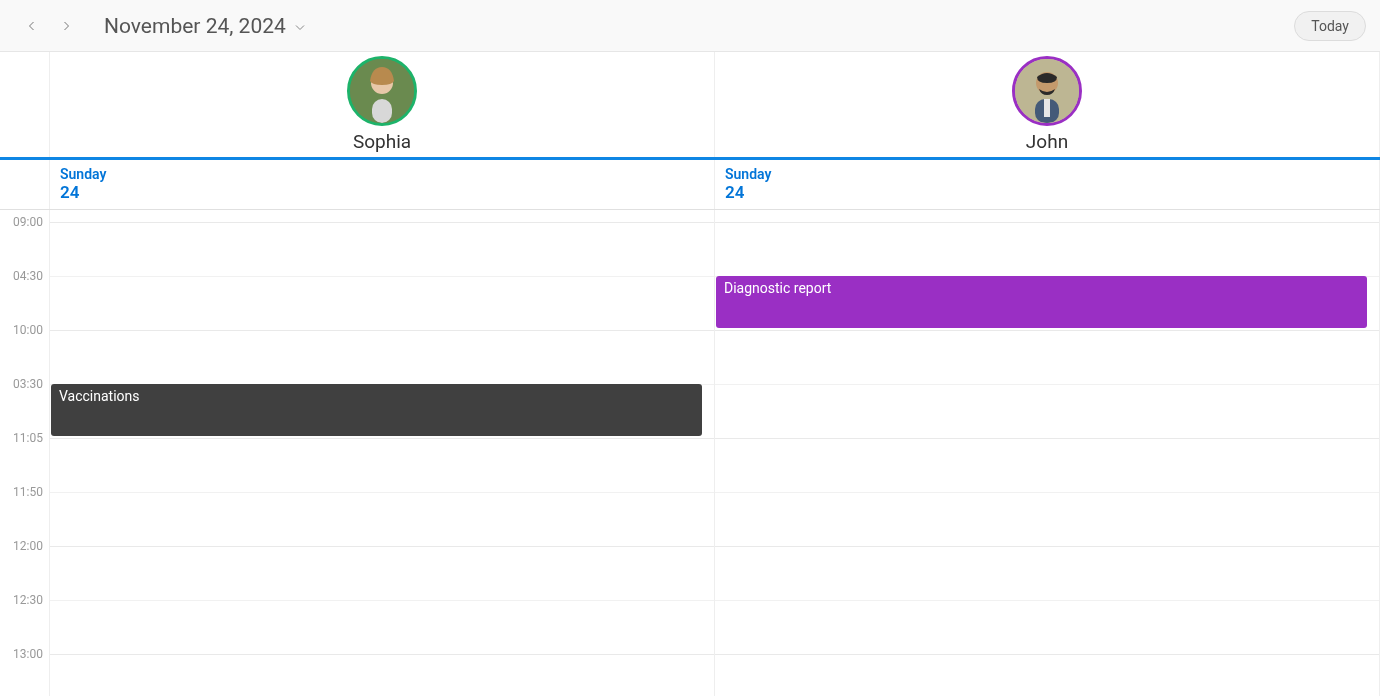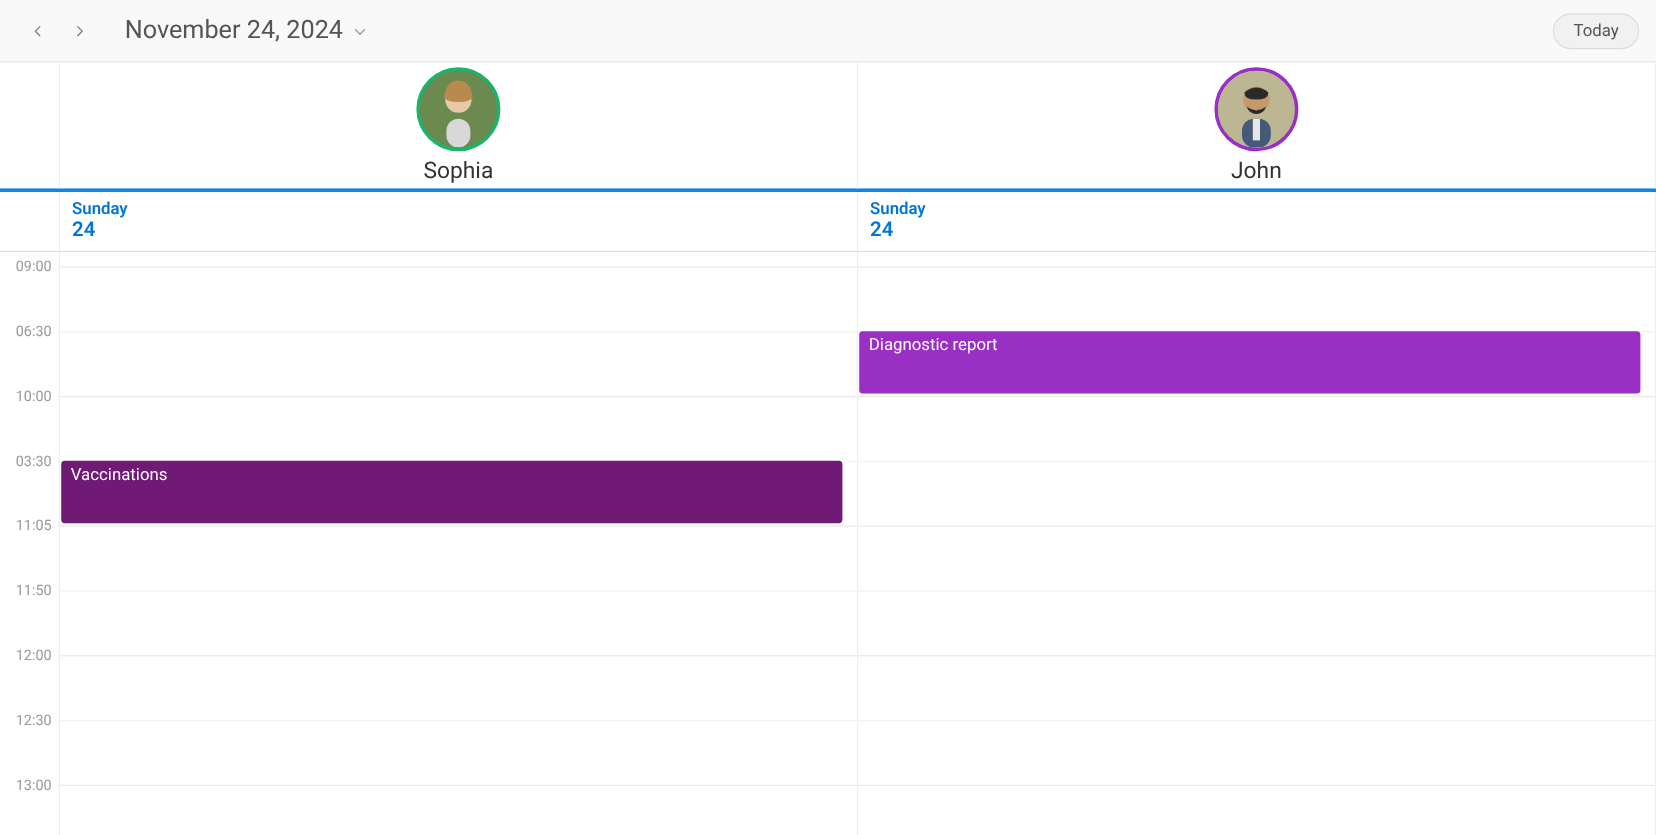--- a/index.html
+++ b/index.html
@@ -211,40 +211,40 @@
   </div>
   <div class="day-col">
     <div class="day-name">Sunday</div>
     <div class="day-num">24</div>
   </div>
 </div>
 
 <div class="timeline">
   <div class="time-gutter" id="time-gutter">
       <div class="time-label" style="top: 12px;">09:00</div>
-      <div class="time-label" style="top: 66px;">06:30</div>
+      <div class="time-label" style="top: 66px;">04:30</div>
       <div class="time-label" style="top: 120px;">10:00</div>
       <div class="time-label" style="top: 174px;">03:30</div>
       <div class="time-label" style="top: 228px;">11:05</div>
       <div class="time-label" style="top: 282px;">11:50</div>
       <div class="time-label" style="top: 336px;">12:00</div>
       <div class="time-label" style="top: 390px;">12:30</div>
       <div class="time-label" style="top: 444px;">13:00</div>
     </div>
   <div class="calendar-col" id="col-0">
       <div class="slot-line hour" style="top: 12px;"></div>
       <div class="slot-line" style="top: 66px;"></div>
       <div class="slot-line hour" style="top: 120px;"></div>
       <div class="slot-line" style="top: 174px;"></div>
       <div class="slot-line hour" style="top: 228px;"></div>
       <div class="slot-line" style="top: 282px;"></div>
       <div class="slot-line hour" style="top: 336px;"></div>
       <div class="slot-line" style="top: 390px;"></div>
       <div class="slot-line hour" style="top: 444px;"></div>
-      <div class="event" style="top: 174px; height: 52px; background: #701a75;">Vaccinations</div>
+      <div class="event" style="top: 174px; height: 52px; background: #404040;">Vaccinations</div>
     </div>
   <div class="calendar-col" id="col-1">
     <div class="scroll-track"></div>
   <div class="slot-line hour" style="top: 12px;"></div>
       <div class="slot-line" style="top: 66px;"></div>
       <div class="slot-line hour" style="top: 120px;"></div>
       <div class="slot-line" style="top: 174px;"></div>
       <div class="slot-line hour" style="top: 228px;"></div>
       <div class="slot-line" style="top: 282px;"></div>
       <div class="slot-line hour" style="top: 336px;"></div>

